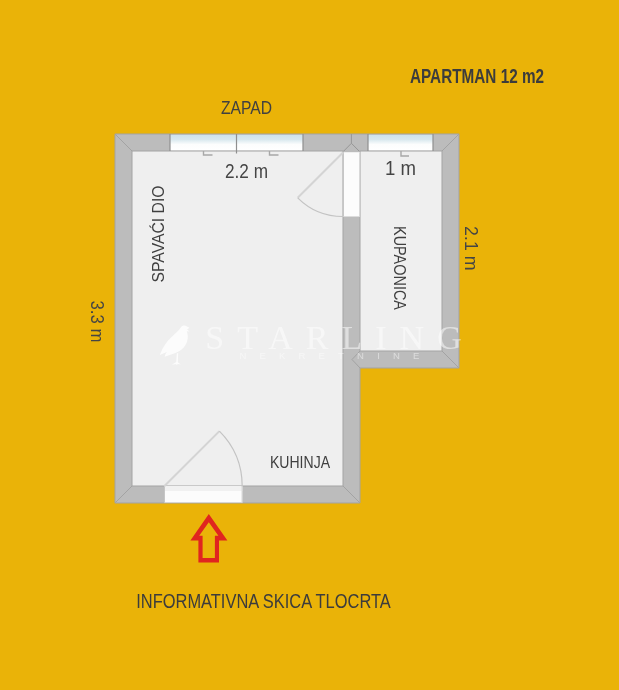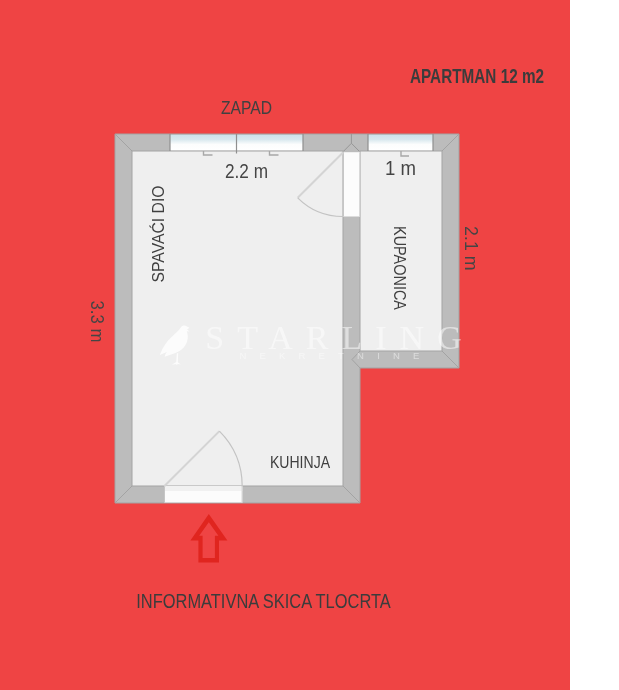--- a/index.html
+++ b/index.html
@@ -1,16 +1,16 @@
 <!DOCTYPE html>
 <html><head>
 <meta charset="utf-8">
 <style>
   html,body{margin:0;padding:0;background:#ffffff;}
-  .canvas{position:relative;width:570px;height:690px;background:#ef4444;overflow:hidden;
+  .canvas{position:relative;width:619px;height:690px;background:#eab308;overflow:hidden;
     font-family:"Liberation Sans",sans-serif;}
   svg{position:absolute;left:0;top:0;}
 </style>
 </head>
 <body>
 <div class="canvas">
 <svg width="619" height="690" viewBox="0 0 619 690">
   <defs>
     <linearGradient id="wing" x1="0" y1="0" x2="0" y2="1">
       <stop offset="0" stop-color="#cee2ea"></stop>

